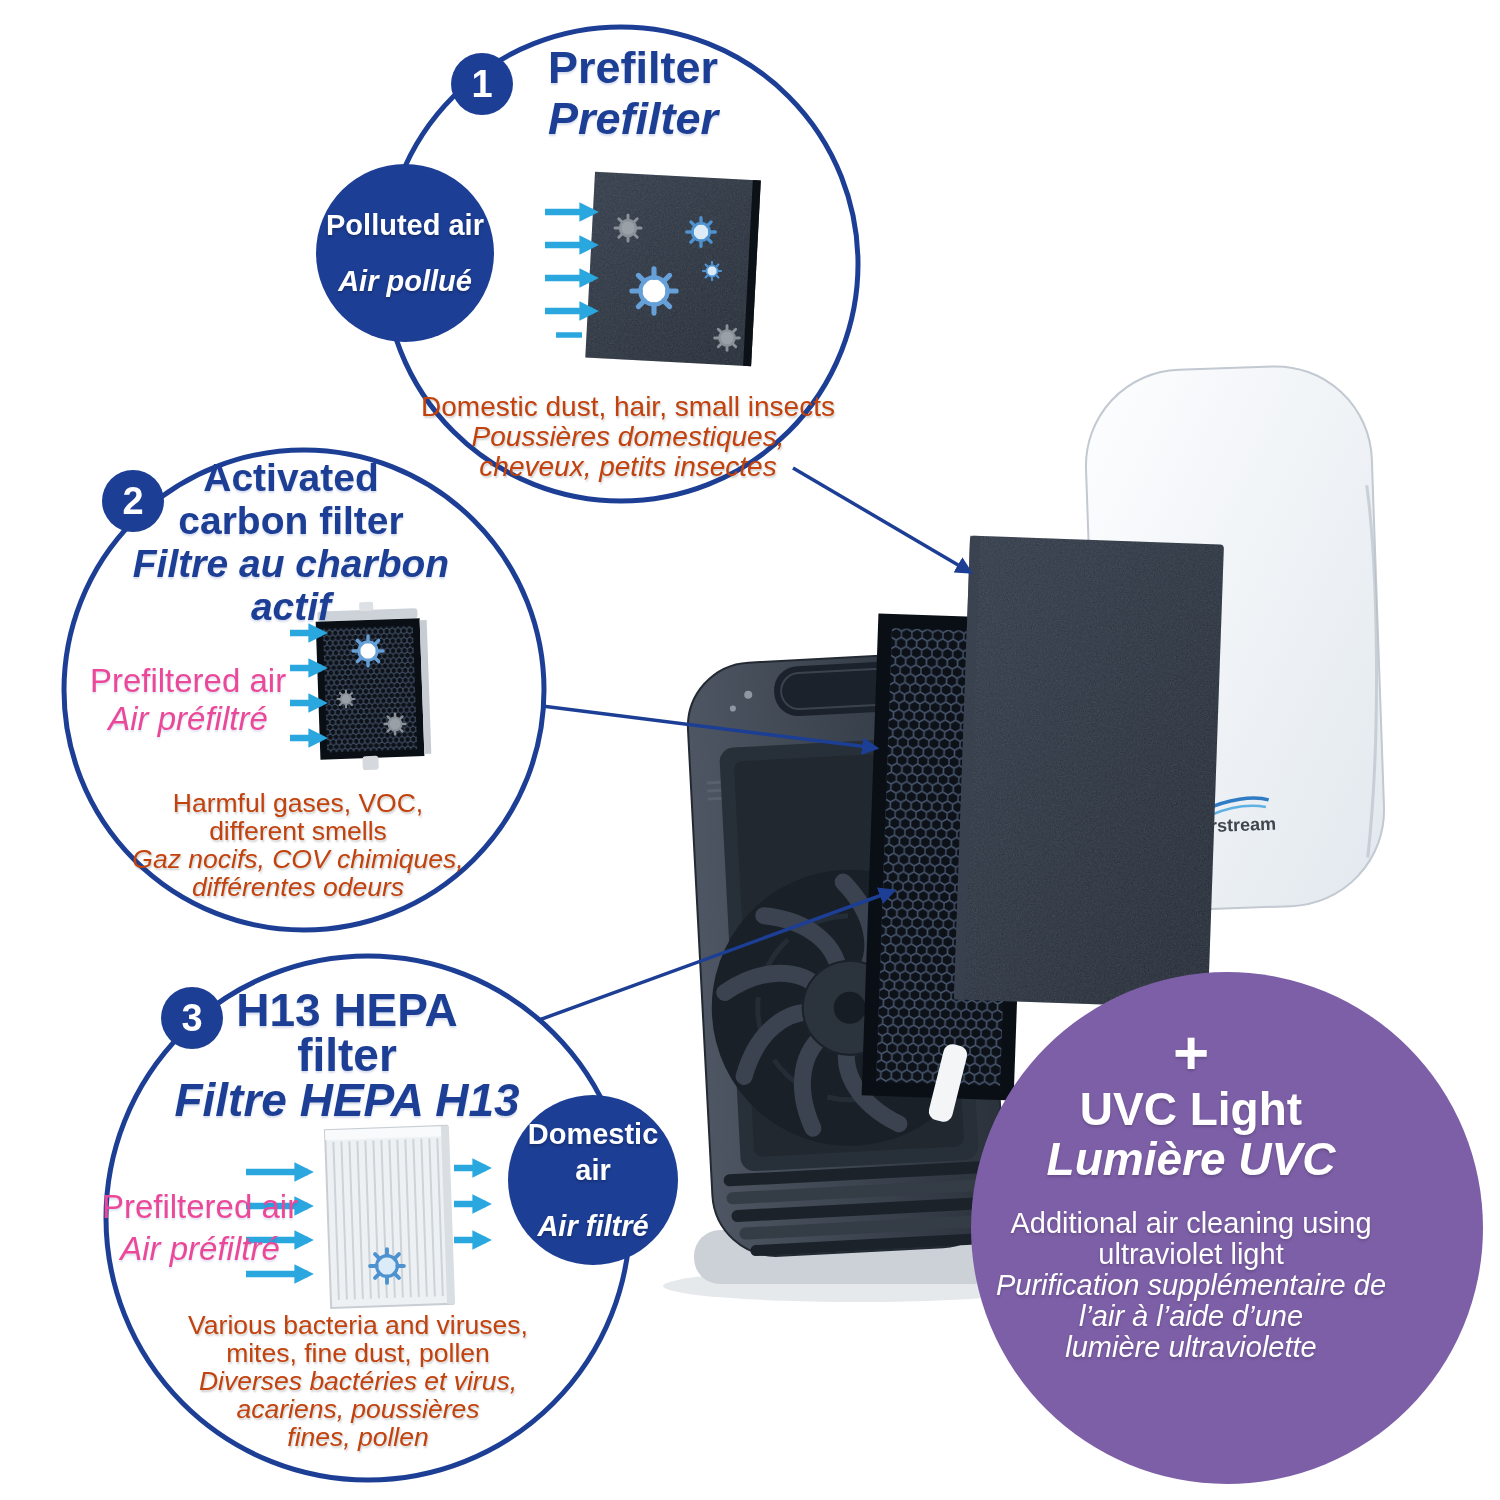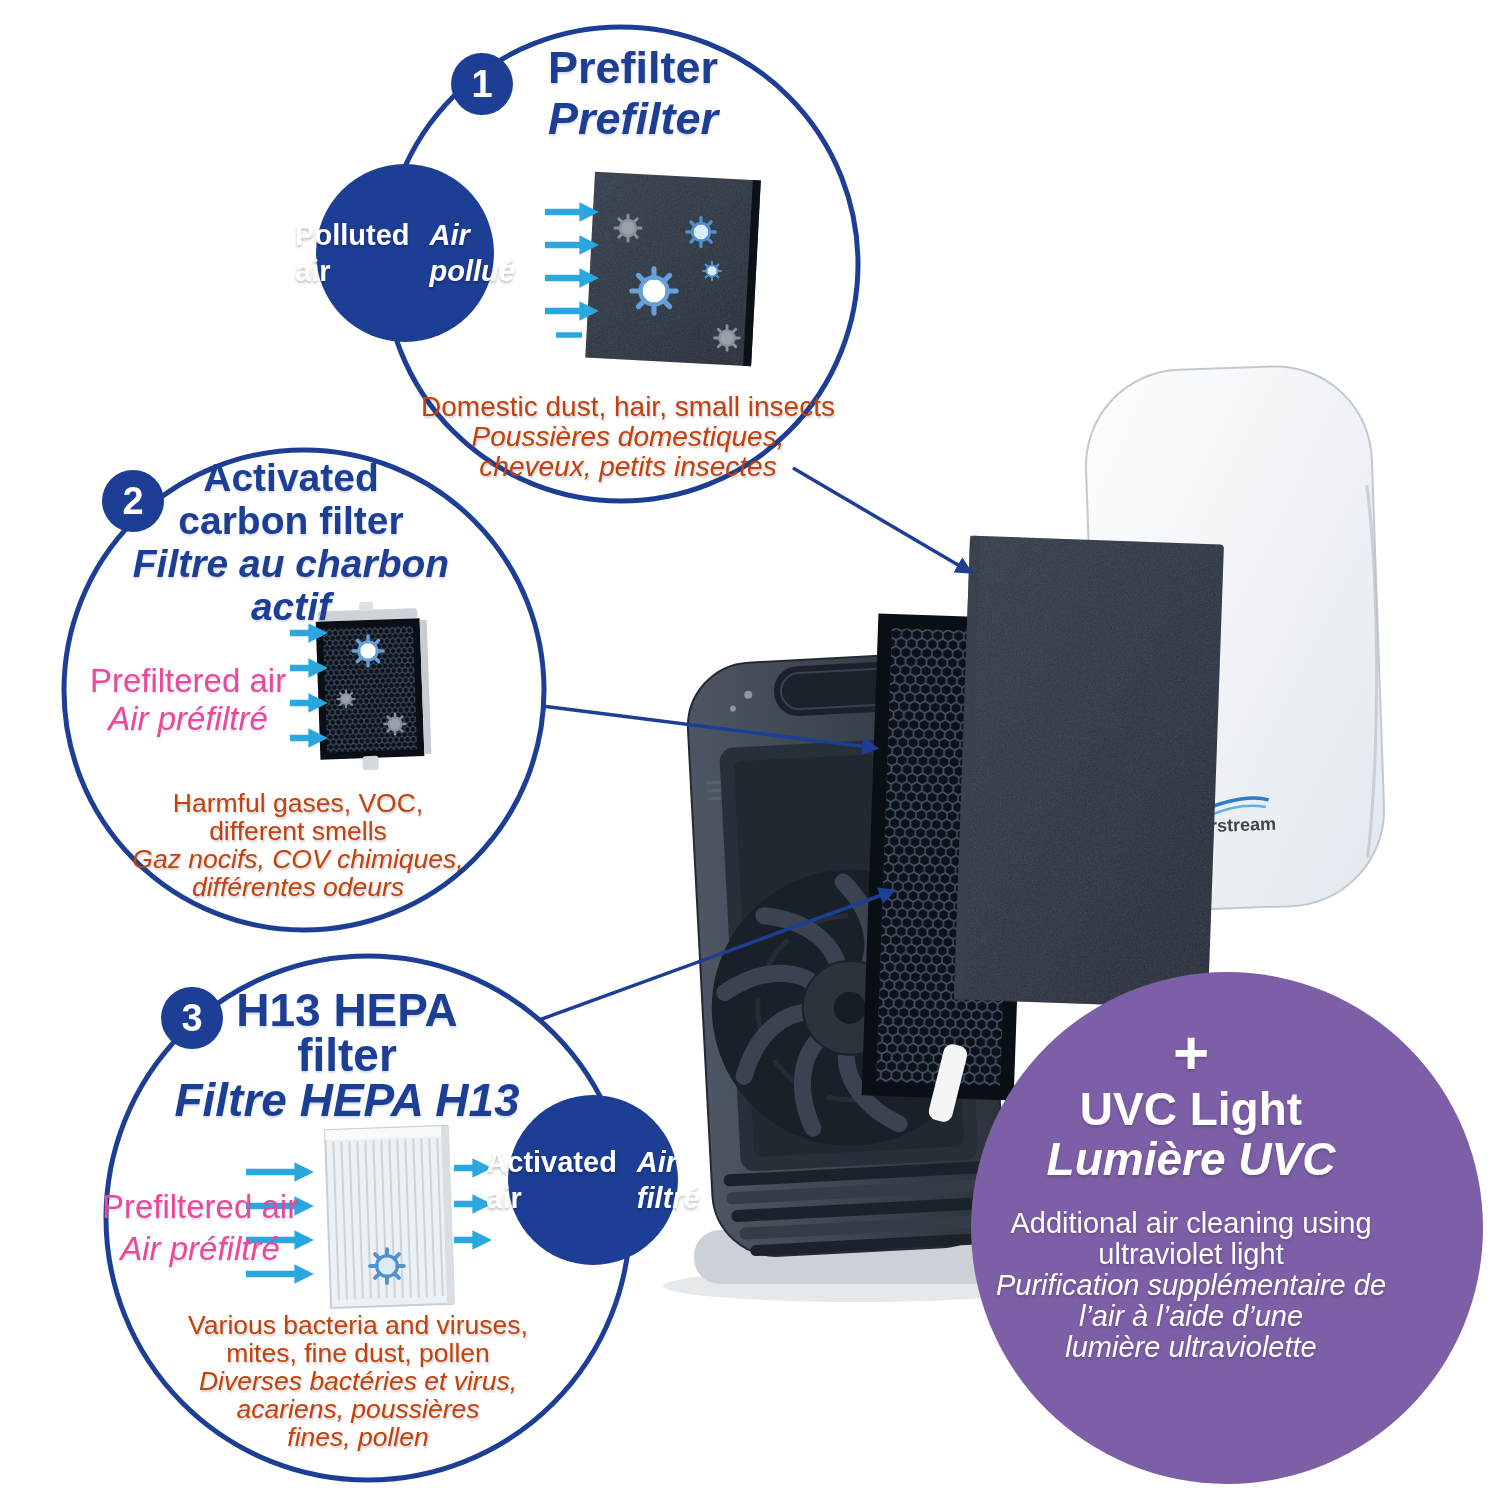--- a/index.html
+++ b/index.html
@@ -10,22 +10,22 @@
   .title{font-weight:bold;text-align:center;color:#1c3e95;text-shadow:0 2px 2px rgba(27,62,148,.18);}
   .t1{left:433px;top:42px;width:400px;font-size:45px;line-height:51px;}
   .t2{left:61px;top:456px;width:460px;font-size:39px;line-height:43px;}
   .t3{left:122px;top:988px;width:450px;font-size:46px;line-height:45px;}
   .ital{font-style:italic;}
   .badge{width:62px;height:62px;border-radius:50%;background:#1c3e95;color:#ffffff;
          font-weight:bold;font-size:38px;line-height:62px;text-align:center;z-index:3;}
   .b1{left:451px;top:53px;}
   .b2{left:102px;top:470px;}
   .b3{left:161px;top:987px;}
-  .bubble{border-radius:50%;background:#1c3e95;color:#ffffff;display:flex;flex-direction:row;
-          justify-content:center;align-items:center;text-align:left;font-weight:bold;
+  .bubble{border-radius:50%;background:#1c3e95;color:#ffffff;display:flex;flex-direction:column;
+          justify-content:center;align-items:center;text-align:center;font-weight:bold;
           z-index:2;text-shadow:0 2px 3px rgba(0,0,0,.25);gap:20px;}
   .polluted{left:316px;top:164px;width:178px;height:178px;font-size:29px;line-height:36px;}
   .filtered{left:508px;top:1095px;width:170px;height:170px;font-size:29px;line-height:36px;}
   .caption{color:#c2410c;text-align:center;text-shadow:1px 2px 2px rgba(60,60,60,.25);}
   .c1{left:418px;top:392px;width:420px;font-size:28px;line-height:30px;}
   .c2{left:63px;top:789px;width:470px;font-size:26.5px;line-height:28px;}
   .c3{left:128px;top:1311px;width:460px;font-size:26.5px;line-height:28px;}
   .side-label{color:#ec4899;text-align:center;text-shadow:0 2px 2px rgba(27,62,148,.15);}
   .l2{left:43px;top:662px;width:290px;font-size:33px;line-height:38px;}
   .l3{left:55px;top:1186px;width:290px;font-size:33px;line-height:42px;}
@@ -282,21 +282,21 @@
   <div class="abs title t3">
     <div>H13 HEPA</div>
     <div>filter</div>
     <div class="ital">Filtre HEPA H13</div>
   </div>
   <div class="abs side-label l3">
     <div>Prefiltered air</div>
     <div class="ital">Air préfiltré</div>
   </div>
   <div class="abs bubble filtered">
-    <div>Activated air</div>
+    <div>Domestic air</div>
     <div class="ital">Air filtré</div>
   </div>
   <div class="abs caption c3">
     <div>Various bacteria and viruses,</div>
     <div>mites, fine dust, pollen</div>
     <div class="ital">Diverses bactéries et virus,</div>
     <div class="ital">acariens, poussières</div>
     <div class="ital">fines, pollen</div>
   </div>
 

